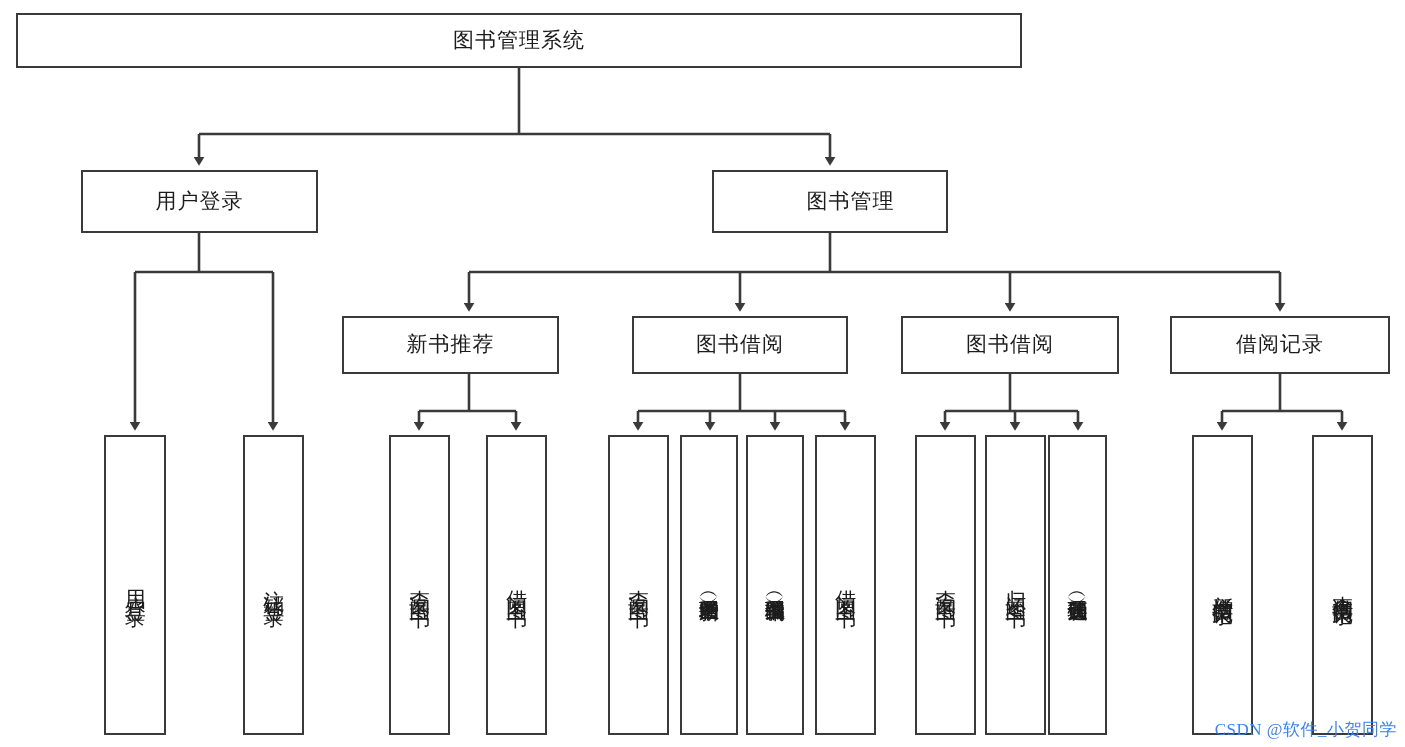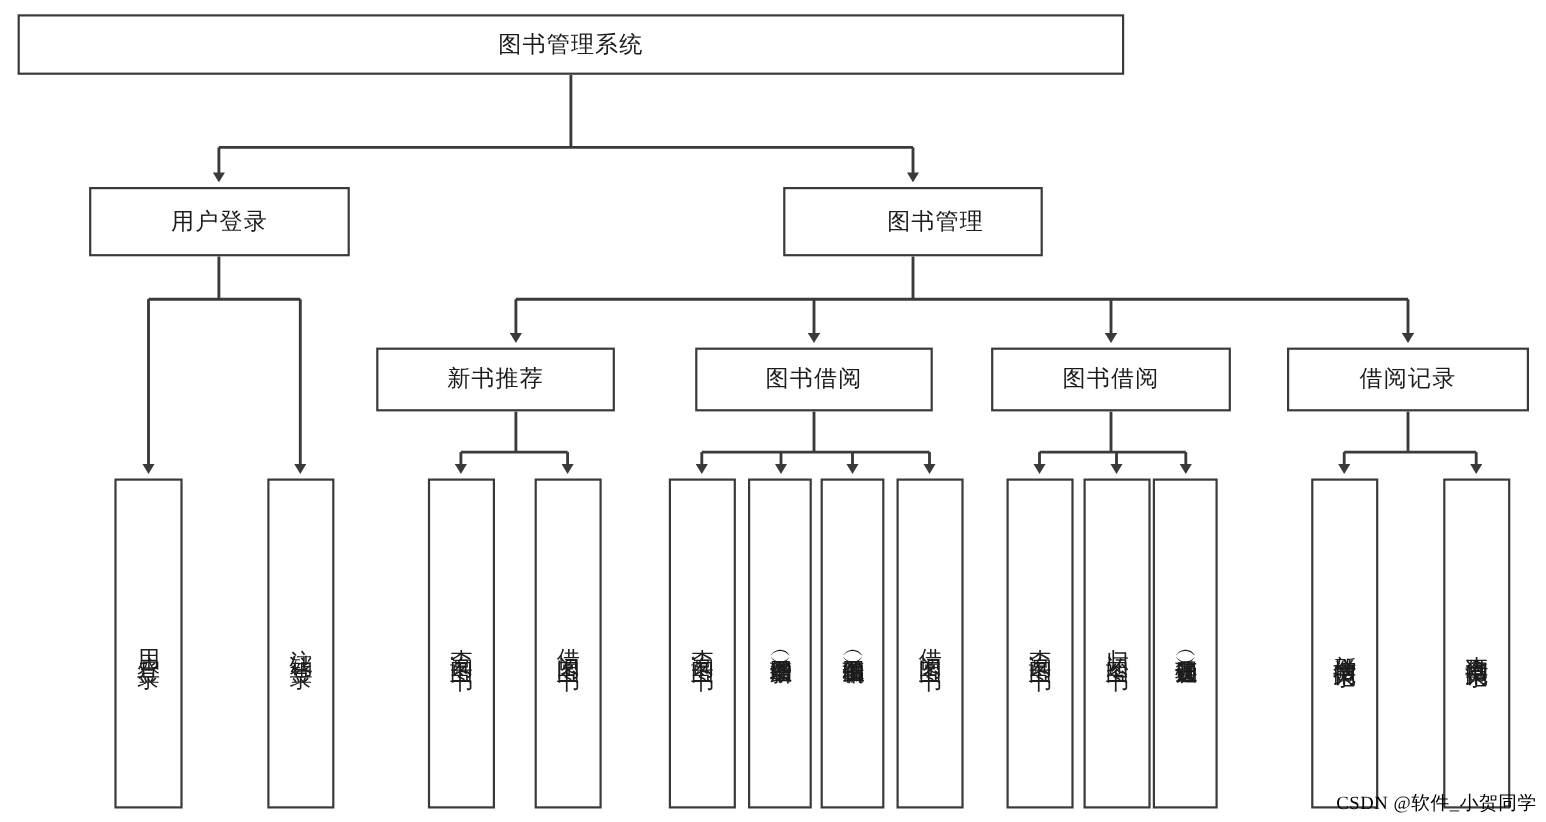--- a/index.html
+++ b/index.html
@@ -55,21 +55,21 @@
   }
   .node.vert.snug {
     letter-spacing: 0px;
     font-size: 20px;
   }
   .watermark {
     position: absolute;
     right: 8px;
     bottom: 6px;
     font-size: 17px;
-    color: #000000;
+    color: #3b82f6;
     letter-spacing: 0.5px;
     z-index: 5;
     white-space: nowrap;
   }
 </style>
 </head>
 <body>
 
 <div id="canvas">
 

